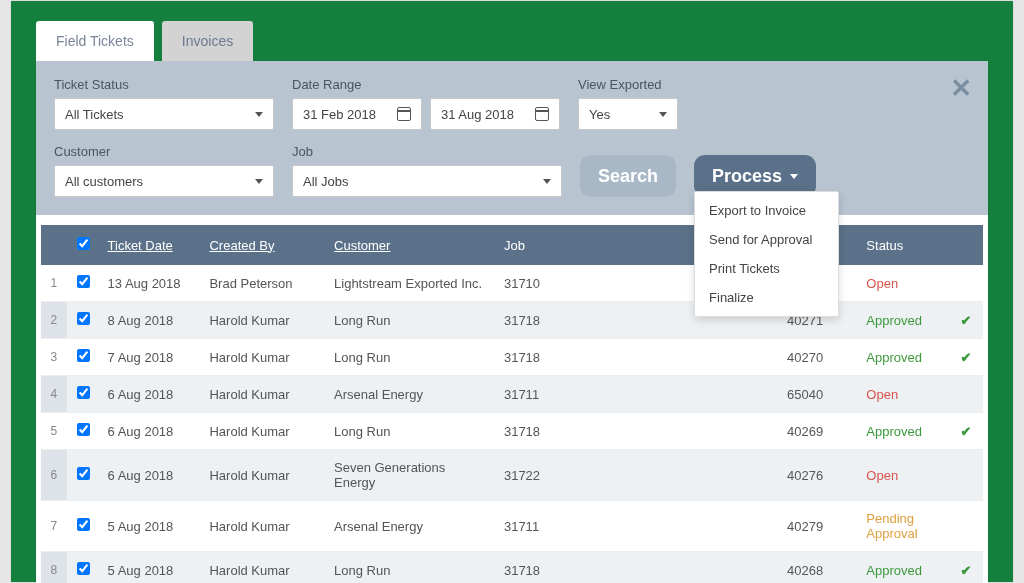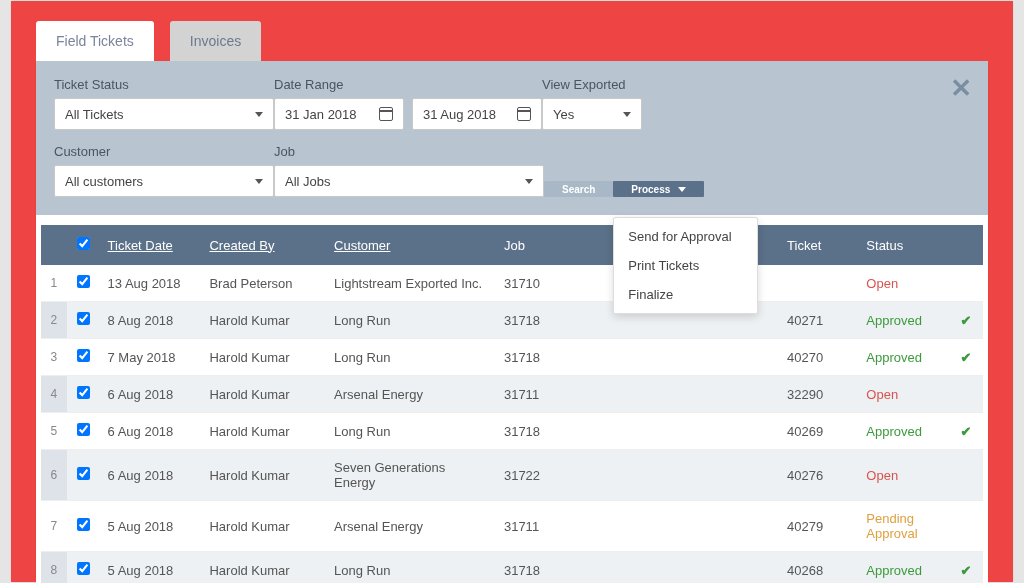--- a/index.html
+++ b/index.html
@@ -14,53 +14,54 @@
   }
   .outer {
     background: #fff;
     margin: 0 10px;
     border: 1px solid #ddd;
     border-radius: 4px;
     padding: 0;
     height: 583px;
   }
   .page {
-    background: #ef4444;
+    background: #15803d;
     padding: 20px 25px 0 25px;
     height: 100%;
   }
   .tabs {
     display: flex;
   }
   .tab {
     padding: 12px 20px;
     background: #d3d3d3;
     color: #6b7a8f;
     border-radius: 3px 3px 0 0;
     cursor: pointer;
     font-size: 14px;
   }
   .tab.active {
     background: #fff;
     color: #7a8599;
   }
-  .tab + .tab { margin-left: 16px; }
+  .tab + .tab { margin-left: 8px; }
   .panel {
     background: #fff;
     border-radius: 0 4px 0 0;
     box-shadow: 0 1px 3px rgba(0,0,0,0.08);
     padding-bottom: 10px;
   }
   .filters {
     background: #b8c5d0;
     padding: 16px 18px 18px 18px;
     position: relative;
   }
   .filter-row {
     display: flex;
+    gap: 18px;
     margin-bottom: 14px;
   }
   .filter-group { display: flex; flex-direction: column; }
   .filter-label { color: #4a5560; font-size: 13px; margin-bottom: 6px; }
   .select, .date-input {
     background: #fff;
     border: 1px solid #c9c9c9;
     height: 32px;
     display: flex;
     align-items: center;
@@ -86,25 +87,25 @@
     border-radius: 2px;
   }
   .calendar-icon::before {
     content: "";
     position: absolute;
     top: 2px; left: -1px; right: -1px;
     height: 1.5px;
     background: #555;
   }
   .btn {
-    height: 16px;
+    height: 42px;
     border: none;
-    border-radius: 1px;
+    border-radius: 11px;
     padding: 0 18px;
-    font-size: 10px;
+    font-size: 18px;
     font-weight: bold;
     color: #fff;
     cursor: pointer;
     display: inline-flex;
     align-items: center;
     gap: 8px;
   }
   .btn-search {
     background: #a8b8c7;
     color: #fff;
@@ -207,21 +208,21 @@
           <div class="select">
             <span>All Tickets</span>
             <span class="caret-down"></span>
           </div>
         </div>
 
         <div class="filter-group">
           <span class="filter-label">Date Range</span>
           <div class="date-pair">
             <div class="date-input">
-              <span>31 Jan 2018</span>
+              <span>31 Feb 2018</span>
               <span class="calendar-icon"></span>
             </div>
             <div class="date-input">
               <span>31 Aug 2018</span>
               <span class="calendar-icon"></span>
             </div>
           </div>
         </div>
 
         <div class="filter-group" style="width:100px;">
@@ -251,20 +252,21 @@
         </div>
 
         <button class="btn btn-search">Search</button>
 
         <div class="process-wrap">
           <button class="btn btn-process">
             <span>Process</span>
             <span class="caret-down"></span>
           </button>
           <div class="dropdown">
+            <div class="dropdown-item">Export to Invoice</div>
             <div class="dropdown-item">Send for Approval</div>
             <div class="dropdown-item">Print Tickets</div>
             <div class="dropdown-item">Finalize</div>
           </div>
         </div>
       </div>
     </div>
 
     <div class="table-wrap">
       <table>
@@ -300,36 +302,36 @@
                 <td>Harold Kumar</td>
                 <td>Long Run</td>
                 <td>31718</td>
                 <td>40271</td>
                 <td><span class="status-Approved">Approved</span></td>
                 <td class="col-check"><span class="check-icon">✔</span></td>
               </tr>
               <tr>
                 <td class="row-num">3</td>
                 <td class="chk"><input type="checkbox" checked="" style=""></td>
-                <td>7 May 2018</td>
+                <td>7 Aug 2018</td>
                 <td>Harold Kumar</td>
                 <td>Long Run</td>
                 <td>31718</td>
                 <td>40270</td>
                 <td><span class="status-Approved">Approved</span></td>
                 <td class="col-check"><span class="check-icon">✔</span></td>
               </tr>
               <tr class="striped">
                 <td class="row-num">4</td>
                 <td class="chk"><input type="checkbox" checked="" style=""></td>
                 <td>6 Aug 2018</td>
                 <td>Harold Kumar</td>
                 <td>Arsenal Energy</td>
                 <td>31711</td>
-                <td>32290</td>
+                <td>65040</td>
                 <td><span class="status-Open">Open</span></td>
                 <td class="col-check"></td>
               </tr>
               <tr>
                 <td class="row-num">5</td>
                 <td class="chk"><input type="checkbox" checked="" style=""></td>
                 <td>6 Aug 2018</td>
                 <td>Harold Kumar</td>
                 <td>Long Run</td>
                 <td>31718</td>

